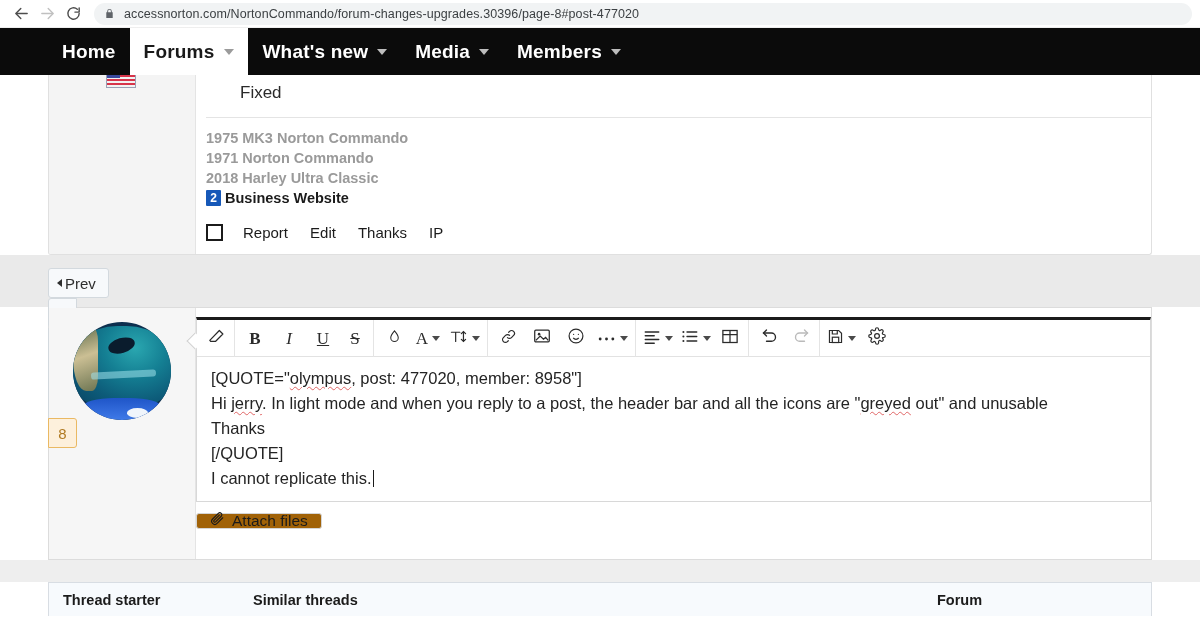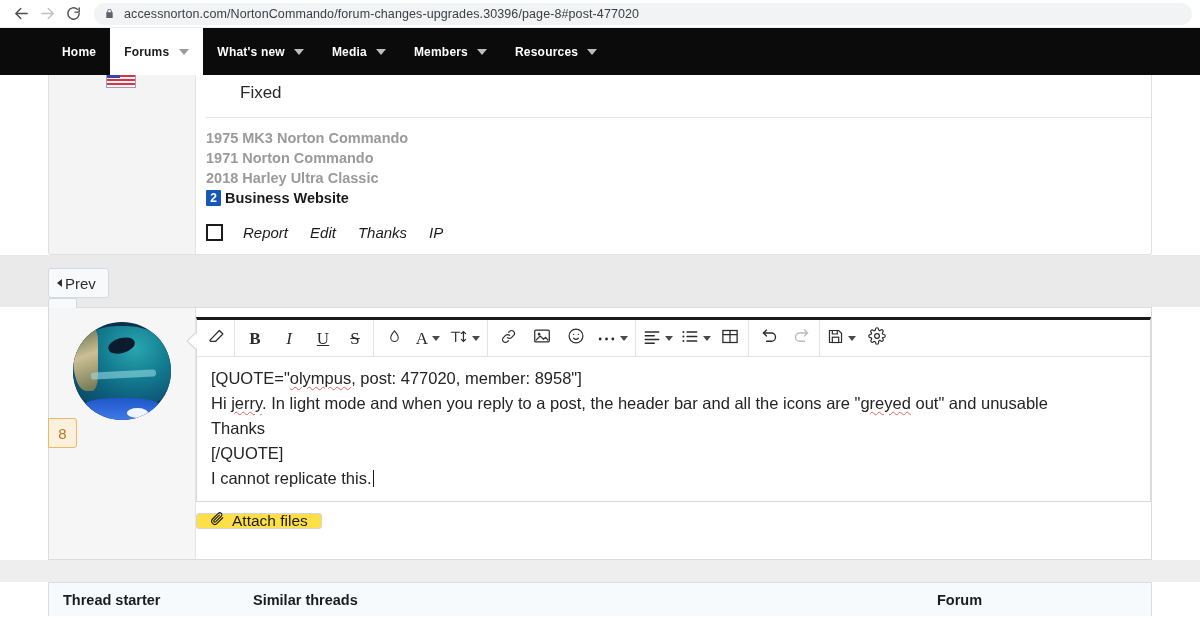--- a/index.html
+++ b/index.html
@@ -55,21 +55,21 @@
     background: #0b0b0b;
     display: flex;
     align-items: stretch;
     padding-left: 48px;
   }
   .nav-item {
     display: flex;
     align-items: center;
     padding: 0 14px;
     color: #ffffff;
-    font-size: 12px;
+    font-size: 19px;
     font-weight: bold;
     letter-spacing: .2px;
     cursor: pointer;
     position: relative;
   }
   .nav-item.active {
     background: #ffffff;
     color: #1a1a1a;
   }
   .nav-item .caret {
@@ -164,21 +164,20 @@
     font-weight: bold;
     margin-right: 4px;
     border-radius: 1px;
     flex: none;
   }
   .post-actions {
     display: flex;
     align-items: center;
     margin-top: 16px;
     gap: 0;
-    font-style: italic;
   }
   .chk {
     width: 17px; height: 17px;
     border: 2px solid #1b1b1b;
     background: #ffffff;
     margin-right: 20px;
     flex: none;
   }
   .act {
     font-size: 15px;
@@ -398,21 +397,21 @@
   .attach-row {
     padding: 10px 0 0 0;
   }
   .attach-btn {
     display: inline-flex;
     align-items: center;
     height: 16px;
     padding: 0 13px;
     border: 1px solid #d5d5d5;
     border-radius: 3px;
-    background: #fde047;
+    background: #a16207;
     font-size: 15.5px;
     color: #1b1b1b;
     cursor: pointer;
   }
   .attach-btn svg { margin-right: 7px; }
 
   
   .gap-strip { height: 22px; background: #eeeeee; }
   .similar {
     margin: 0 48px;
@@ -485,24 +484,20 @@
   <div class="nav-item">
     <span>What's new</span>
     <span class="caret"></span>
   </div>
   <div class="nav-item">
     <span>Media</span>
     <span class="caret"></span>
   </div>
   <div class="nav-item">
     <span>Members</span>
-    <span class="caret"></span>
-  </div>
-  <div class="nav-item">
-    <span>Resources</span>
     <span class="caret"></span>
   </div>
 </div>
 
 <div class="page">
 
   <div class="post-wrap">
     <div class="post-side">
       <span class="flag-ico">
         <span class="stripes"></span>

